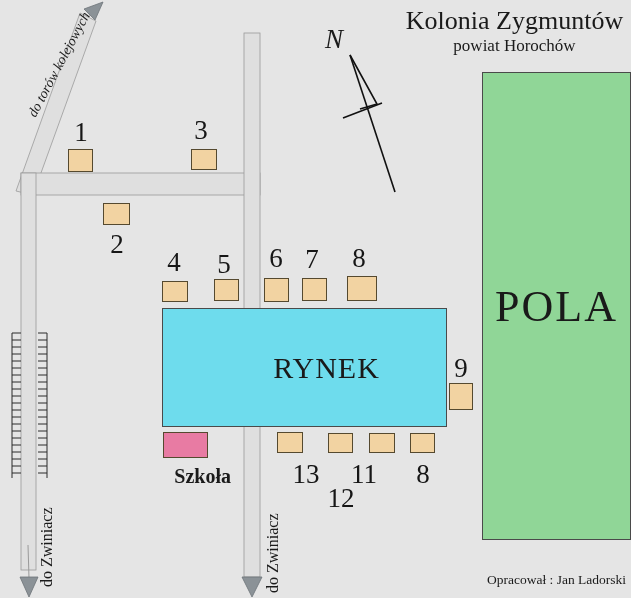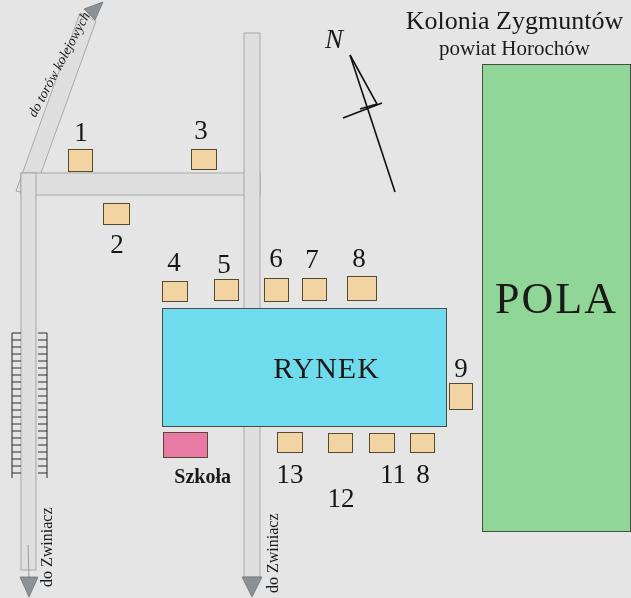--- a/index.html
+++ b/index.html
@@ -24,21 +24,21 @@
     position:absolute; display:flex; align-items:center; justify-content:center;
     box-sizing:border-box; border:1px solid #4a4a4a;
   }
   .fields  { background:var(--fields,#90d697); font-size:44px; letter-spacing:2px; }
   .market  { background:var(--market,#6edced); font-size:30px; letter-spacing:1px;padding-left:44px; }
   .school  { background:var(--school,#e87ba3); }
   .school-label { position:absolute; width:90px; text-align:right;
     font-weight:bold; font-size:20px; }
   .titlebox { position:absolute; left:398px; top:6px; width:233px; text-align:center; }
   .title-main { font-size:26px; line-height:1.15; }
-  .title-sub  { font-size:21px; line-height:1.2; }
+  .title-sub  { font-size:17px; line-height:1.2; }
   .credit { position:absolute; left:487px; top:572px; font-size:13.5px; }
   .nlabel { position:absolute; left:325px; top:24px; font-style:italic; font-size:27px; }
   .roadlabel { position:absolute; white-space:nowrap; font-size:16px; line-height:17px; }
   .rot-up { transform:rotate(-90deg); transform-origin:0 0; }
   .rot-diag { transform:rotate(-62deg); transform-origin:0 0;
     font-style:italic; font-size:14px; }
 </style>
 </head>
 <body>
 
@@ -114,21 +114,21 @@
       <line x1="343" y1="118" x2="382" y2="103"></line>
     </g>
   </svg>
 
   <div class="titlebox">
     <div class="title-main">Kolonia Zygmuntów</div>
     <div class="title-sub">powiat Horochów</div>
   </div>
   <div class="nlabel">N</div>
 
-  <div class="area fields" style="left:482px; top:64px; width:149px; height:468px;">
+  <div class="area fields" style="left:482px; top:72px; width:149px; height:468px;">
     <span>POLA</span>
   </div>
   <div class="area market" style="left:162px; top:308px; width:285px; height:119px;">
     <span>RYNEK</span>
   </div>
   <div class="house school" style="left:163px; top:432px; width:45px; height:26px;"></div>
   <div class="school-label" style="left:141px; top:465px;">Szkoła</div>
 
   <div class="house" style="left:68px;  top:149px; width:25px; height:23px;"></div>
   <div class="house" style="left:103px; top:203px; width:27px; height:22px;"></div>
@@ -147,22 +147,23 @@
   <div class="hnum" style="left:61px;  top:119px;">1</div>
   <div class="hnum" style="left:97px;  top:231px;">2</div>
   <div class="hnum" style="left:181px; top:117px;">3</div>
   <div class="hnum" style="left:154px; top:249px;">4</div>
   <div class="hnum" style="left:204px; top:251px;">5</div>
   <div class="hnum" style="left:256px; top:245px;">6</div>
   <div class="hnum" style="left:292px; top:246px;">7</div>
   <div class="hnum" style="left:339px; top:245px;">8</div>
   <div class="hnum" style="left:441px; top:355px;">9</div>
   <div class="hnum" style="left:403px; top:461px;">8</div>
-  <div class="hnum" style="left:373px; top:461px;">11</div>
+  <div class="hnum" style="left:344px; top:461px;">11</div>
   <div class="hnum" style="left:321px; top:461px;margin-top:24px;">12</div>
-  <div class="hnum" style="left:270px; top:461px;">13</div>
+  <div class="hnum" style="left:286px; top:461px;">13</div>
 
   <div class="roadlabel rot-diag" style="left:24px; top:112px;">do torów kolejowych</div>
   <div class="roadlabel rot-up" style="left:38px; top:587px;">do Zwiniacz</div>
   <div class="roadlabel rot-up" style="left:264px; top:593px;">do Zwiniacz</div>
 
+  <div class="credit">Opracował : Jan Ladorski</div>
 
 </div>
 
 </body></html>

